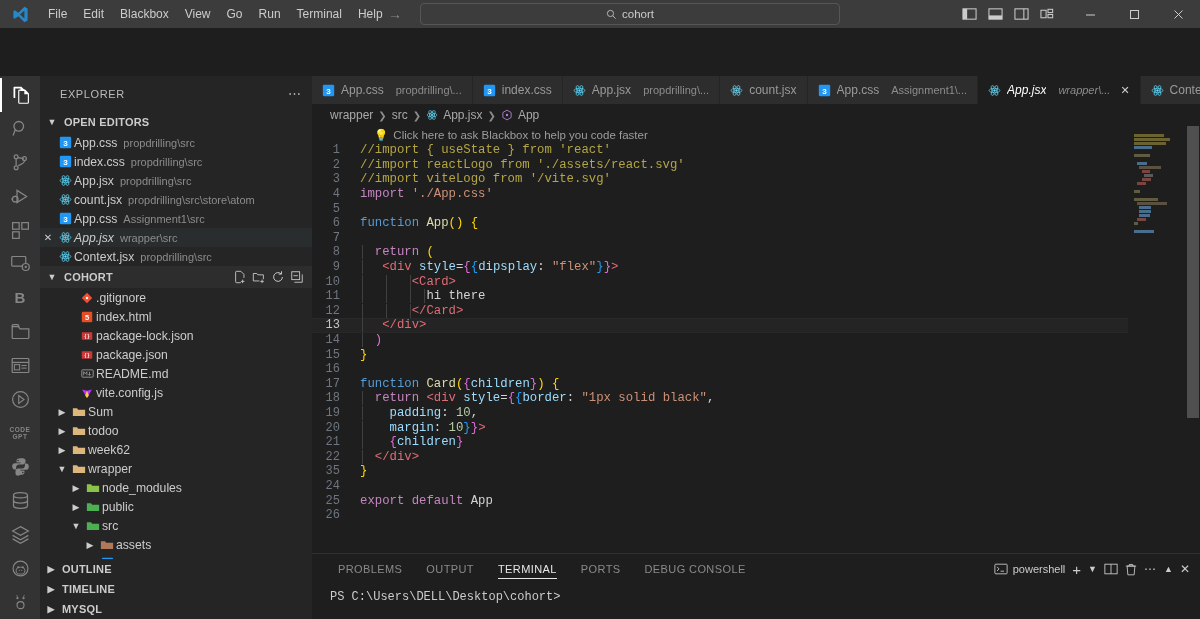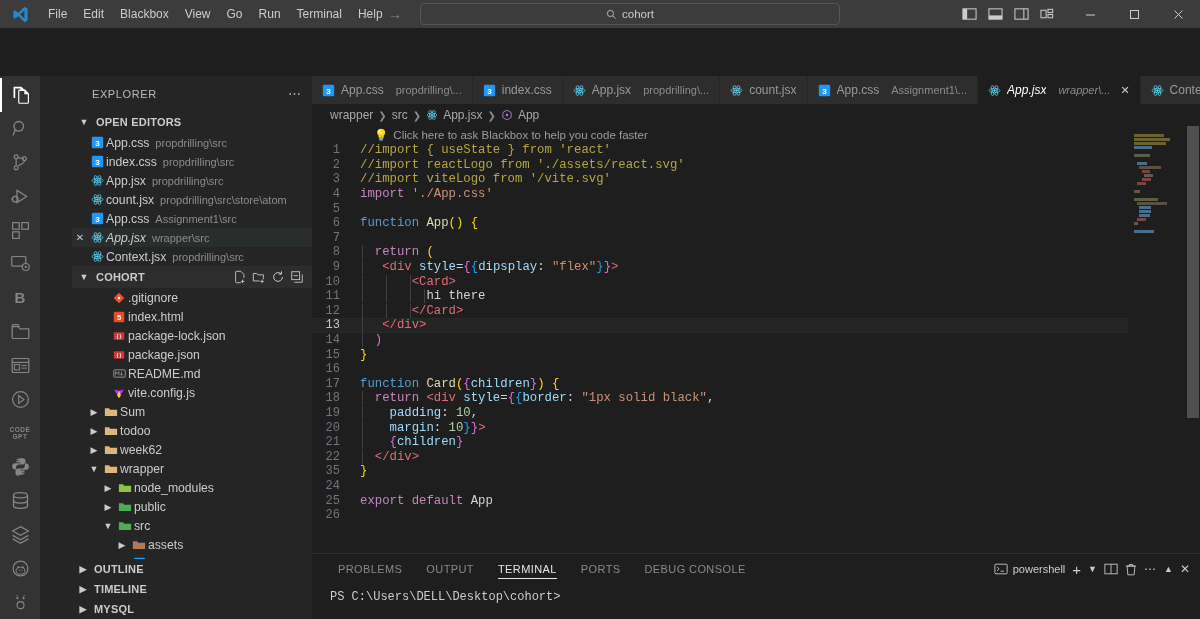--- a/index.html
+++ b/index.html
@@ -57,21 +57,20 @@
   .act-item.active::before {
     content:""; position:absolute; left:0; top:0; bottom:0; width:2px; background:#ffffff;
   }
   .act-text { font-size:15px; font-weight:bold; letter-spacing:0px; }
   .act-codegpt { font-size:6.5px; font-weight:bold; line-height:7px; text-align:center; letter-spacing:0.5px; }
 
   
   .sidebar {
     width:272px; flex:0 0 272px; background:#252526; display:flex; flex-direction:column;
     min-height:0;
-    padding-left:32px;
   }
   .sidebar-title {
     height:35px; display:flex; align-items:center; padding:0 10px 0 20px;
     font-size:11px; letter-spacing:0.6px; color:#bbbbbb; flex:0 0 35px;
   }
   .sidebar-title .dots { margin-left:auto; letter-spacing:1px; color:#cccccc; font-size:13px;}
 
   .section-header {
     height:22px; display:flex; align-items:center; gap:4px; padding:0 8px 0 4px;
     font-size:11px; font-weight:bold; color:#cccccc; letter-spacing:0.2px;

